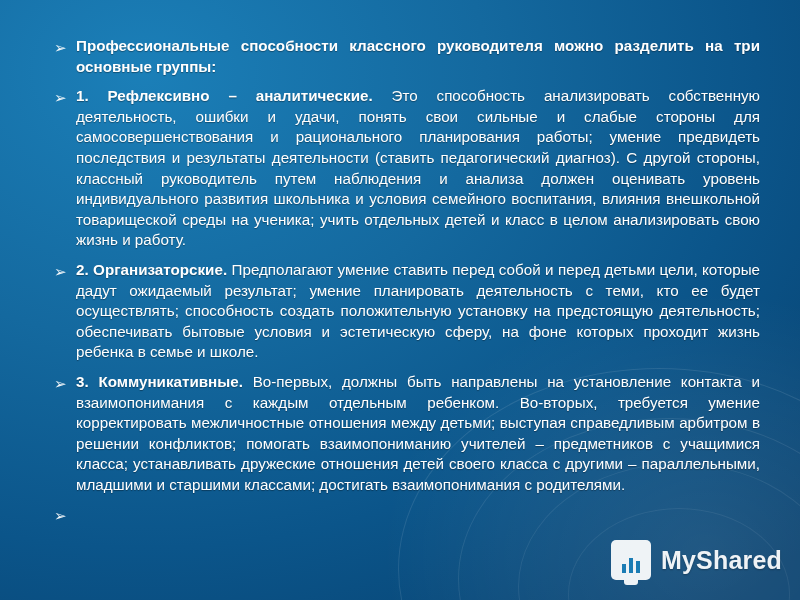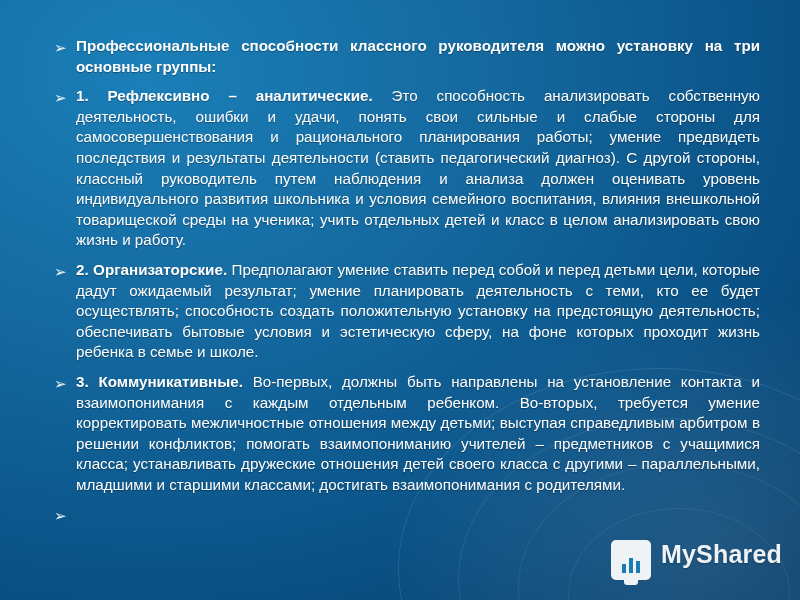--- a/index.html
+++ b/index.html
@@ -68,21 +68,21 @@
     font-weight: bold;
   }
   .empty-row .bullet-text { min-height: 20px; }
 
   
   .watermark {
     position: absolute;
     right: 18px;
     bottom: 20px;
     display: flex;
-    align-items: flex-start;
+    align-items: center;
     gap: 10px;
     opacity: 0.93;
   }
   .wm-icon {
     width: 40px;
     height: 40px;
     background: #ffffff;
     border-radius: 5px;
     position: relative;
     display: flex;
@@ -131,21 +131,21 @@
 
   <div class="ripple r1"></div>
   <div class="ripple r2"></div>
   <div class="ripple r3"></div>
   <div class="ripple r4"></div>
 
   <div class="content">
 
     <div class="bullet-row">
       <span class="bullet-marker">➢</span>
-      <span class="bullet-text bold"><span class="b-lead"></span><span>Профессиональные способности классного руководителя можно установку на три основные группы:</span></span>
+      <span class="bullet-text bold"><span class="b-lead"></span><span>Профессиональные способности классного руководителя можно разделить на три основные группы:</span></span>
     </div>
 
     <div class="bullet-row">
       <span class="bullet-marker">➢</span>
       <span class="bullet-text"><span class="b-lead">1. Рефлексивно – аналитические.</span><span> Это способность анализировать собственную деятельность, ошибки и удачи, понять свои сильные и слабые стороны для самосовершенствования и рационального планирования работы; умение предвидеть последствия и результаты деятельности (ставить педагогический диагноз). С другой стороны, классный руководитель путем наблюдения и анализа должен оценивать уровень индивидуального развития школьника и условия семейного воспитания, влияния внешкольной товарищеской среды на ученика; учить отдельных детей и класс в целом анализировать свою жизнь и работу.</span></span>
     </div>
 
     <div class="bullet-row">
       <span class="bullet-marker">➢</span>
       <span class="bullet-text"><span class="b-lead">2. Организаторские.</span><span> Предполагают умение ставить перед собой и перед детьми цели, которые дадут ожидаемый результат; умение планировать деятельность с теми, кто ее будет осуществлять; способность создать положительную установку на предстоящую деятельность; обеспечивать бытовые условия и эстетическую сферу, на фоне которых проходит жизнь ребенка в семье и школе.</span></span>

